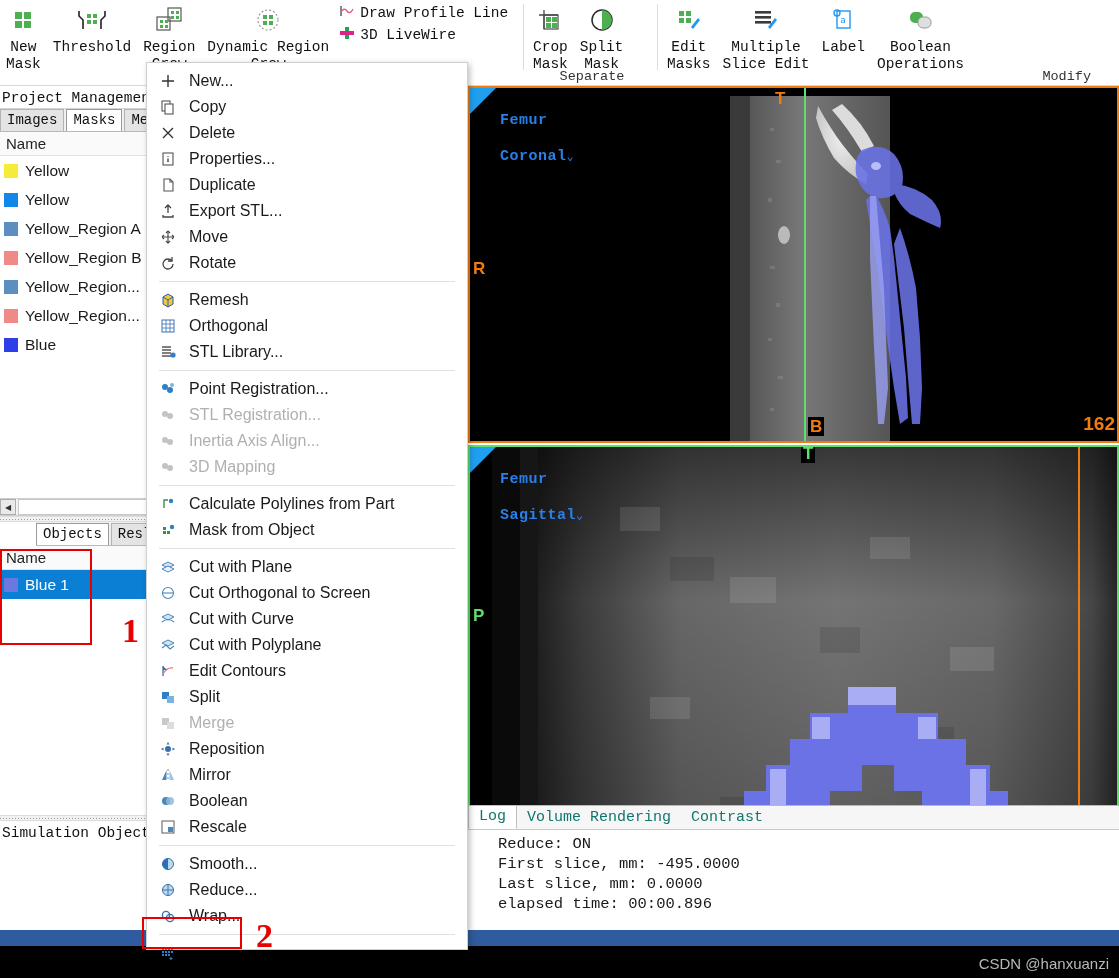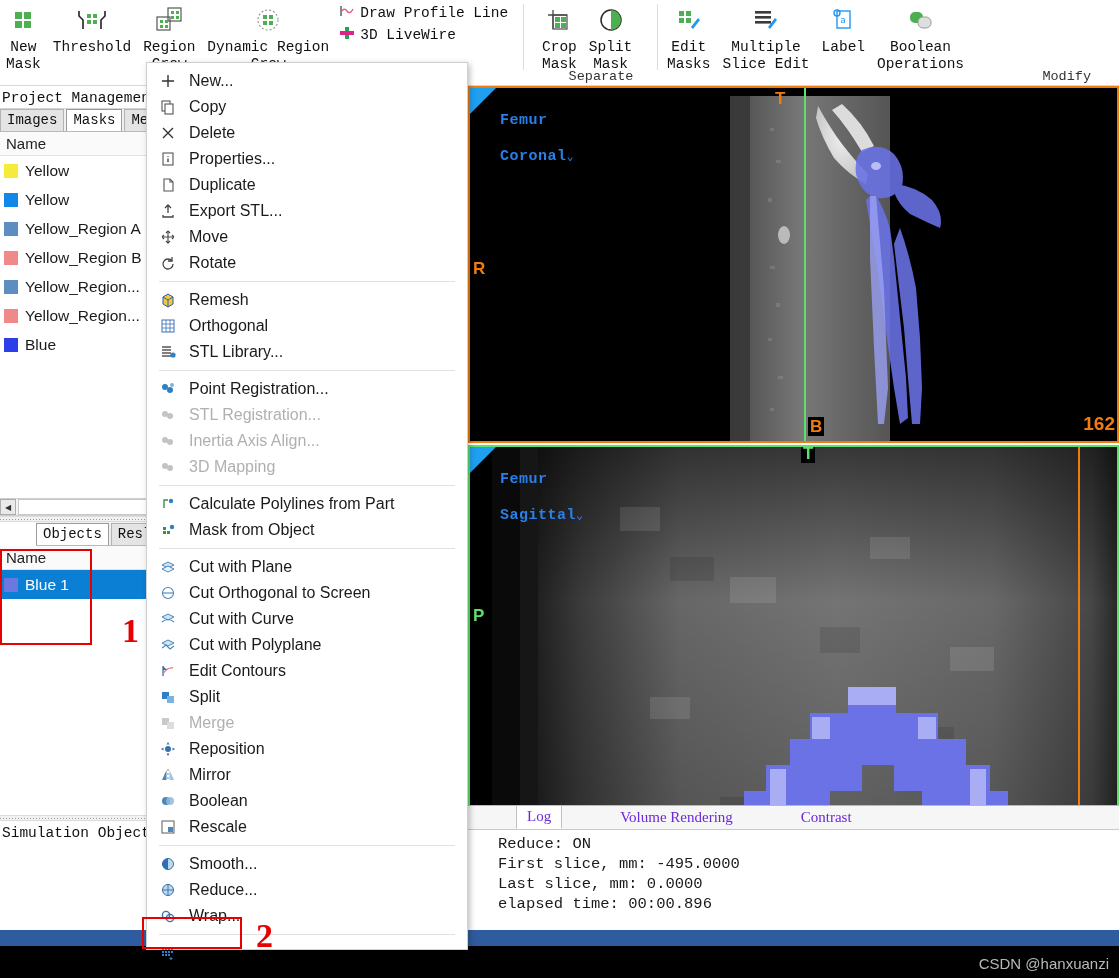--- a/index.html
+++ b/index.html
@@ -147,22 +147,22 @@
   }
   #logtabs {
     position: absolute; left: 468px; top: 805px; width: 651px; height: 141px;
     background:#fff; border-top: 1px solid #b9b9b9;
   }
   .logtabstrip {
     display: flex; align-items: flex-end; height: 24px; border-bottom: 1px solid #c9c9c9;
     background: #f6f6f6;
   }
   .logtab {
-    font-family:Liberation Serif, serif; font-size: 15px; color:#6d28d9;
-    padding: 2px 10px 3px 10px; cursor: default; white-space: nowrap; margin-left: 48px;
+    font-family:Liberation Mono, monospace; font-size: 15px; color:#0f766e;
+    padding: 2px 10px 3px 10px; cursor: default; white-space: nowrap;
   }
   .logtab.active { background:#fff; border:1px solid #c0c0c0; border-bottom:1px solid #fff; }
   .logline {
     font-family:"Liberation Mono", monospace; font-size: 15.5px; color:#1a1a1a;
     padding-left: 30px; line-height: 20px; white-space: pre;
   }
 
   
   #taskbar {
     position:absolute; left:0; bottom: 32px; width: 1119px; height: 16px;
@@ -265,21 +265,21 @@
               <rect x="1" y="5" width="14" height="4" fill="#e0218a"></rect>
             </svg>
           </span>
           <span>3D LiveWire</span>
         </div>
       </div>
     </div>
 
     <div class="ribbon-sep" style="left:523px;"></div>
 
-    <div class="ribbon-group" style="left:527px; width:130px;margin-left:9px;">
+    <div class="ribbon-group" style="left:527px; width:130px;">
       <div class="rb-item">
         <div class="rb-ico">
           <svg width="28" height="28" viewBox="0 0 28 28">
             <path d="M8 3 L8 22 M3 8 L22 8" stroke="#4a4a4a" stroke-width="1.3"></path>
             <rect x="10" y="10" width="5" height="5" fill="#4caf50"></rect>
             <rect x="16" y="10" width="5" height="5" fill="#4caf50"></rect>
             <rect x="10" y="16" width="5" height="5" fill="#4caf50"></rect>
             <rect x="16" y="16" width="5" height="5" fill="#4caf50"></rect>
             <rect x="8" y="8" width="14" height="14" fill="none" stroke="#4a4a4a" stroke-width="1.2"></rect>
           </svg>

